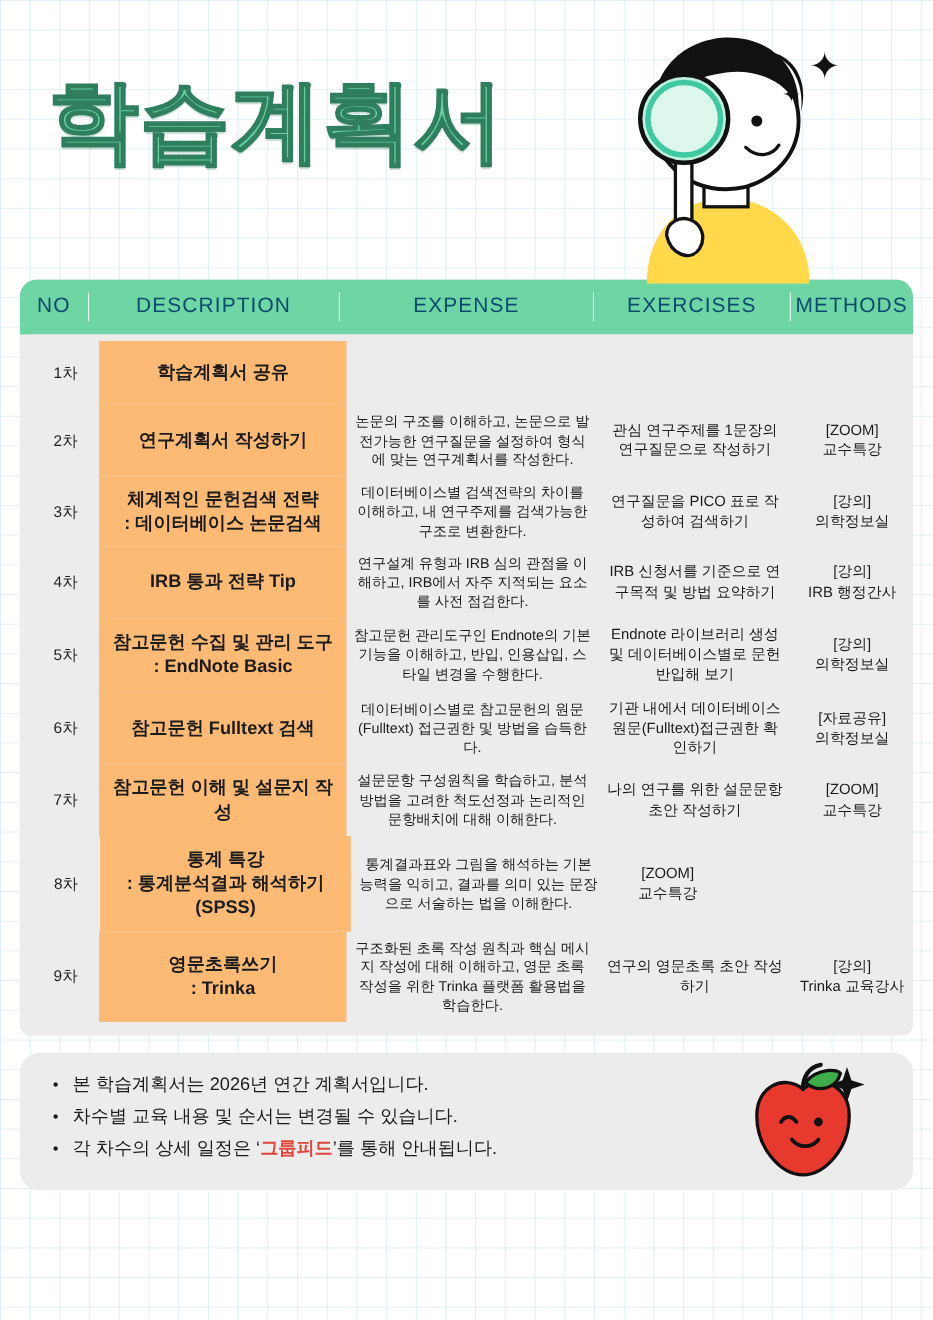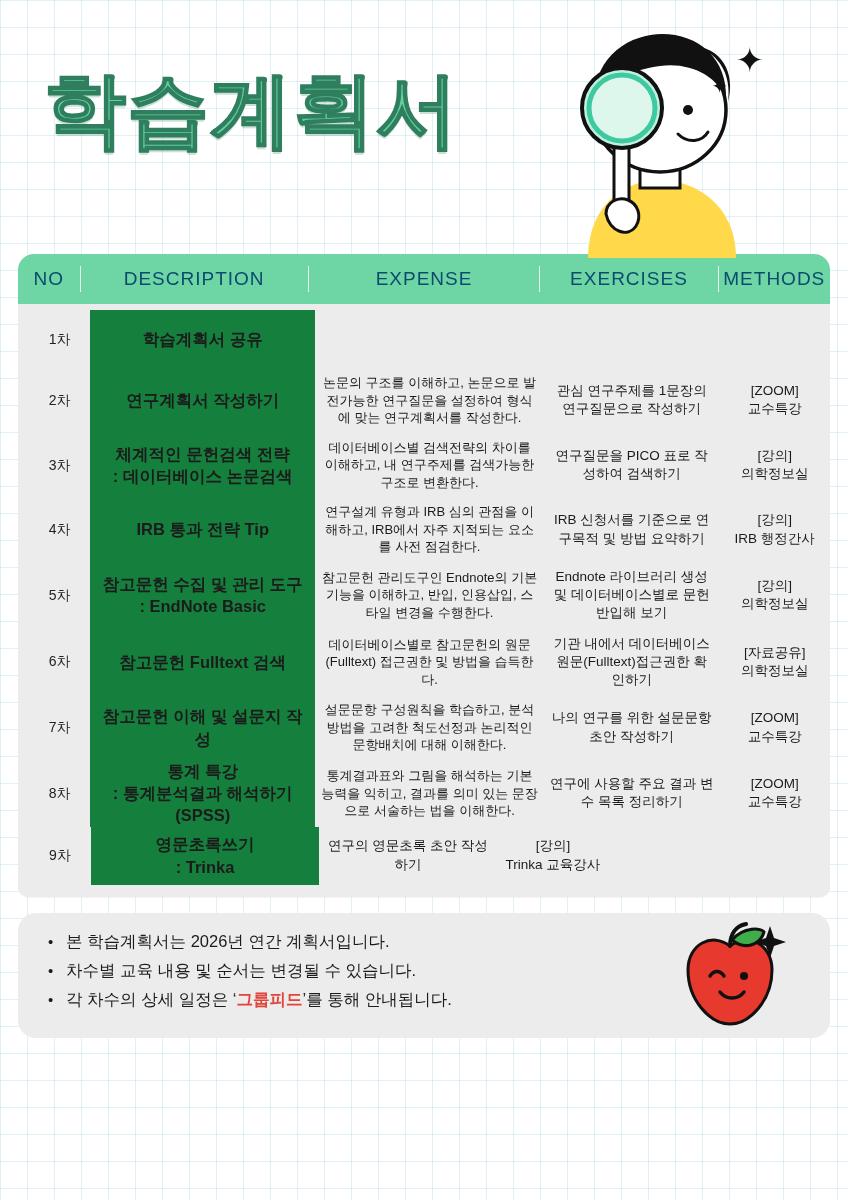--- a/index.html
+++ b/index.html
@@ -81,22 +81,22 @@
     min-height: 58px;
   }
   .cell {
     display: flex; align-items: center; justify-content: center;
     text-align: center;
     padding: 6px 6px;
     line-height: 1.35;
   }
   .cell.no { width: 62px; font-size: 14px; color: #222; }
   .cell.desc {
-    width: 228px; background: #15803d; font-size: 16.5px;
-    font-weight: 700; color: #1b1b1b; padding: 0 8px;
+    width: 228px; background: #fdba74; font-size: 16.5px;
+    font-weight: 700; color: #1b1b1b; padding: 10px 8px;
   }
   .cell.exp { width: 232px; font-size: 13px; color: #1b1b1b; }
   .cell.exe { width: 178px; font-size: 13.5px; color: #1b1b1b; }
   .cell.met { width: 112px; font-size: 13.5px; color: #1b1b1b; }
 
   
   .notes {
     margin: 16px 18px 0 18px;
     background: #ececed;
     border-radius: 18px;
@@ -283,33 +283,33 @@
         <div class="row">
           <div class="cell no">
             <div>8차</div>
           </div>
           <div class="cell desc">
             <div>통계 특강<br>: 통계분석결과 해석하기 (SPSS)</div>
           </div>
           <div class="cell exp">
             <div>통계결과표와 그림을 해석하는 기본 능력을 익히고, 결과를 의미 있는 문장으로 서술하는 법을 이해한다.</div>
           </div>
-          <div class="cell exe">
-            <div>연구에 사용할 주요 결과 변수 목록 정리하기</div>
-          </div>
           <div class="cell met">
             <div>[ZOOM]<br>교수특강</div>
           </div>
         </div>
         <div class="row">
           <div class="cell no">
             <div>9차</div>
           </div>
           <div class="cell desc">
             <div>영문초록쓰기<br>: Trinka</div>
+          </div>
+          <div class="cell exp">
+            <div>구조화된 초록 작성 원칙과 핵심 메시지 작성에 대해 이해하고, 영문 초록 작성을 위한 Trinka 플랫폼 활용법을 학습한다.</div>
           </div>
           <div class="cell exe">
             <div>연구의 영문초록 초안 작성하기</div>
           </div>
           <div class="cell met">
             <div>[강의]<br>Trinka 교육강사</div>
           </div>
         </div>
       </div>
   </div>

